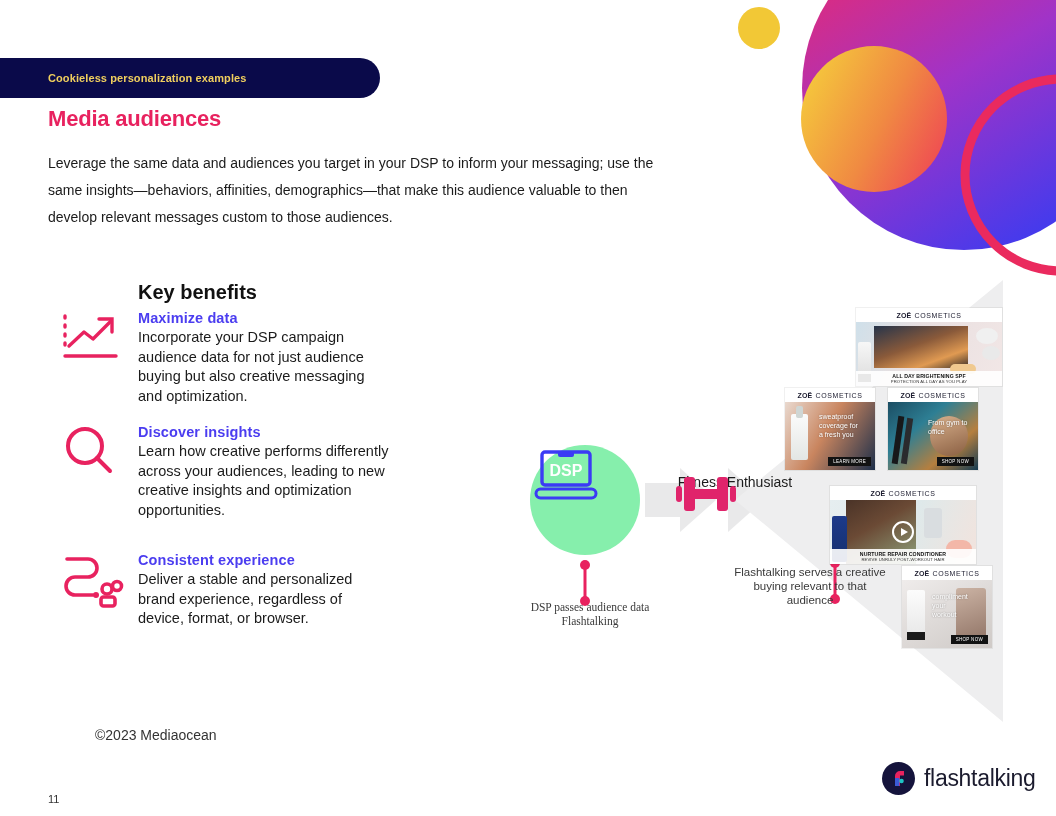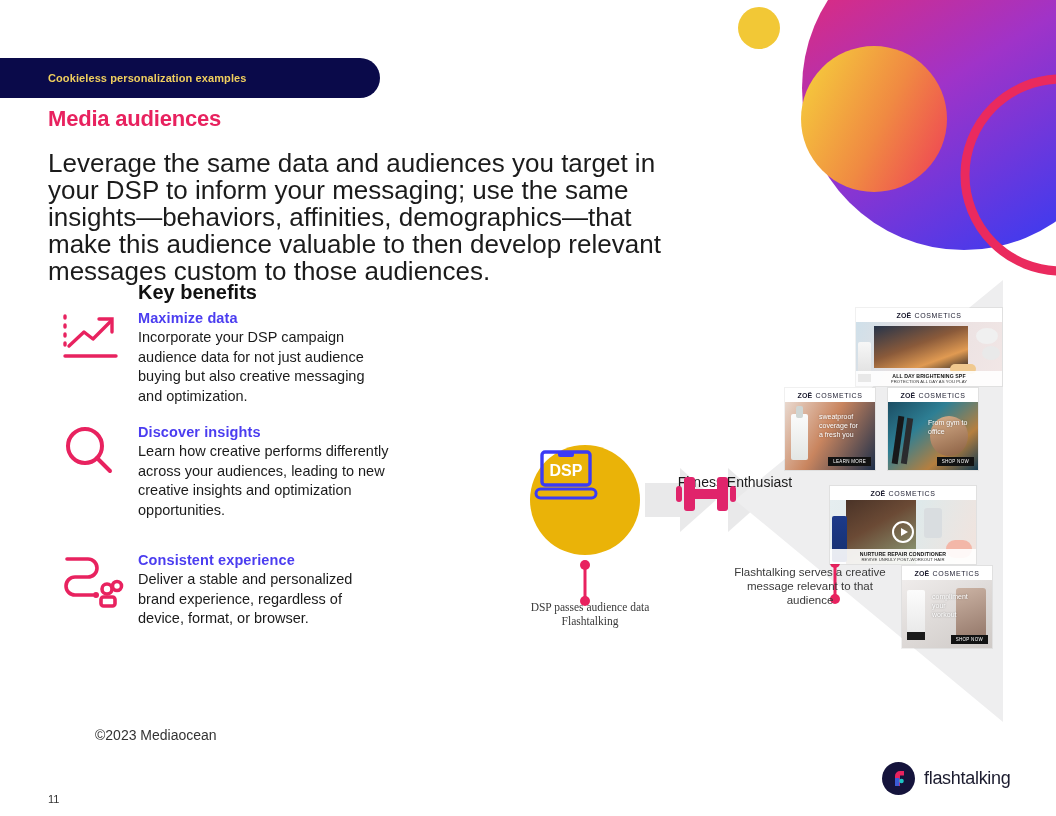--- a/index.html
+++ b/index.html
@@ -43,21 +43,21 @@
     position: absolute; left: 48px; top: 106px;
     font-size: 22px; font-weight: bold;
     color: #e8225f;
     letter-spacing: -.2px;
   }
 
   
   .intro {
     position: absolute; left: 48px; top: 150px;
     width: 625px;
-    font-size: 26px;
+    font-size: 14px;
     line-height: 27px;
     color: #1b1b1b;
     font-weight: 400;
   }
 
   
   .kb-title {
     position: absolute; left: 138px; top: 281px;
     font-size: 20px; font-weight: bold; color: #111;
   }
@@ -75,21 +75,21 @@
   #benefit-1 { top: 424px; }
   #benefit-2 { top: 552px; }
 
   
   .diagram { position: absolute; left: 480px; top: 270px; width: 560px; height: 470px; }
   .diagram svg { position: absolute; left: 0; top: 0; }
 
   .dsp-circle {
     position: absolute; left: 50px; top: 175px;
     width: 110px; height: 110px; border-radius: 50%;
-    background: #eab308;
+    background: #86efac;
     display: flex; align-items: center; justify-content: center;
   }
   .cap {
     position: absolute;
     font-size: 11.5px; line-height: 14px; color: #3a3a3a;
     text-align: center;
   }
   #cap-dsp { left: 35px; top: 330px; width: 150px; font-family: Liberation Serif, serif; }
   #cap-ft  { left: 250px; top: 295px; width: 160px; }
 
@@ -131,21 +131,21 @@
     position:absolute; left:50%; top:50%; transform:translate(-50%,-50%);
     width:22px;height:22px;border-radius:50%;
     border:2px solid #fff; display:flex;align-items:center;justify-content:center;
   }
   .play::after{content:"";border-left:7px solid #fff;border-top:4.5px solid transparent;border-bottom:4.5px solid transparent;margin-left:2px;}
 
   
   .pg  { position:absolute; left:48px; top:769px; font-size:11px; color:#333;margin-top:24px; }
   .cpy { position:absolute; left:95px; top:727px; font-size:14px; color:#333; }
   .logo{ position:absolute; left:882px; top:762px; display:flex; align-items:center; gap:9px; }
-  .logo-word { font-size:18px; color:#1b1b2e; letter-spacing:-.3px; }
+  .logo-word { font-size:23px; color:#1b1b2e; letter-spacing:-.3px; }
 </style>
 </head>
 <body>
 
 <div class="slide">
 
   <div class="deco">
     <svg width="340" height="280" viewBox="0 0 340 280" xmlns="http://www.w3.org/2000/svg">
       <defs>
         <linearGradient id="gBlob" x1="0.15" y1="0" x2="0.75" y2="1">
@@ -267,21 +267,21 @@
         </g>
       </svg>
       <div class="persona-label">Fitness Enthusiast</div>
     </div>
 
     <svg style="position:absolute;left:348px;top:288px" width="14" height="46" viewBox="0 0 14 46" xmlns="http://www.w3.org/2000/svg">
       <path d="M7 5 V41" stroke="#e8225f" stroke-width="3"></path>
       <circle cx="7" cy="5" r="5" fill="#e8225f"></circle>
       <circle cx="7" cy="41" r="5" fill="#e8225f"></circle>
     </svg>
-    <div class="cap" id="cap-ft">Flashtalking serves a creative message relevant to that audience</div>
+    <div class="cap" id="cap-ft">Flashtalking serves a creative buying relevant to that audience</div>
 
     <div class="ad" id="ad0" style="left:376px; top:38px; width:146px; height:78px;">
       <div class="ad-head" style="height:14px">
         <b>ZOË</b>
         <span>COSMETICS</span>
       </div>
       <div class="ad-img" style="height:64px;
            background:linear-gradient(115deg,#cfe0ea 0%,#e8dfe0 38%,#f2e7e6 100%);">
         <div style="position:absolute;left:18px;top:4px;right:34px;bottom:18px;
              background:linear-gradient(160deg,#26344a 0%,#8a5a3a 45%,#e09a52 75%,#3a3028 100%);"></div>

